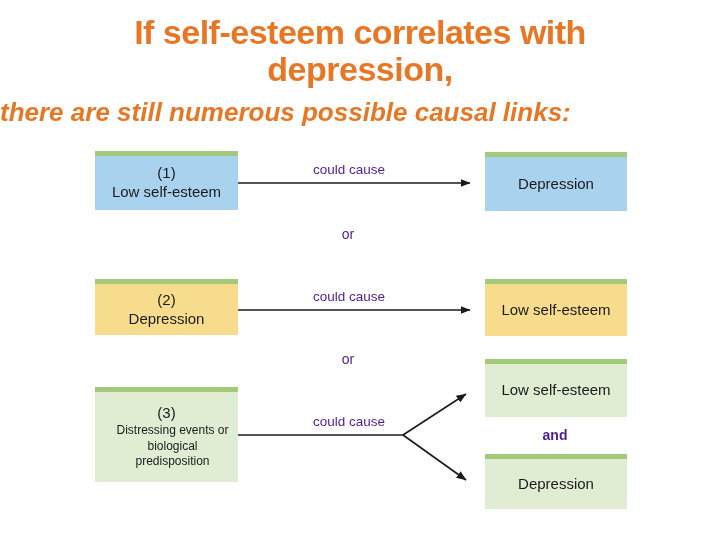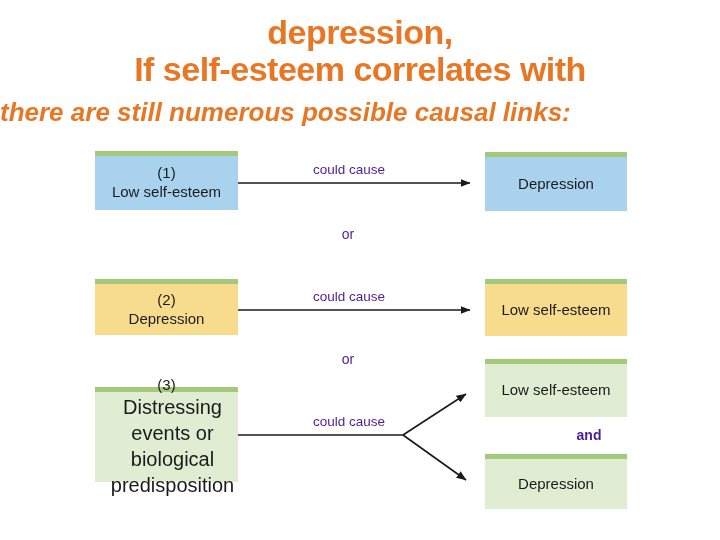--- a/index.html
+++ b/index.html
@@ -41,39 +41,39 @@
     text-align: center;
     color: #1b1b1b;
     font-size: 15px;
     line-height: 1.25;
     padding: 0 4px;
   }
   .box.blue   { background: #A9D2EF; }
   .box.yellow { background: #F7DC8E; }
   .box.green  { background: #E0EDD3; }
   .box .num { font-size: 15px; }
-  .box3-label { font-size: 20px; line-height: 1.3; margin-left: 12px; }
+  .box3-label { font-size: 12px; line-height: 1.3; margin-left: 12px; }
   .arrows { position: absolute; left: 0; top: 0; }
   .float-label {
     position: absolute;
     transform: translateX(-50%);
     white-space: nowrap;
     color: #4c1d95;
     font-size: 13.5px;
   }
   .conj { font-weight: 600; font-size: 14px; }
 </style>
 </head>
 <body>
 
 <div class="stage">
 
   <div class="title">
+    <div>If self-esteem correlates with</div>
     <div>depression,</div>
-    <div>If self-esteem correlates with</div>
   </div>
 
   <div class="subtitle">there are still numerous possible causal links:</div>
 
   <svg class="arrows" width="720" height="540" viewBox="0 0 720 540">
     <defs>
       <marker id="ah" viewBox="0 0 10 8" refX="9.5" refY="4" markerWidth="10" markerHeight="8" markerUnits="userSpaceOnUse" orient="auto">
         <path d="M0,0 L10,4 L0,8 Z" fill="#1a1a1a"></path>
       </marker>
     </defs>
@@ -105,18 +105,18 @@
   <div class="float-label" style="left:348px; top:351px; font-size:14px;">or</div>
 
   <div class="box green" style="left:95px; top:387px; width:143px; height:95px;">
     <div class="num">(3)</div>
     <div class="box3-label">Distressing events or biological predisposition</div>
   </div>
   <div class="float-label" style="left:349px; top:414px;">could cause</div>
   <div class="box green" style="left:485px; top:359px; width:142px; height:58px;">
     <div>Low self-esteem</div>
   </div>
-  <div class="float-label conj" style="left:555px; top:427px;margin-left:34px;">and</div>
+  <div class="float-label conj" style="left:555px; top:427px;">and</div>
   <div class="box green" style="left:485px; top:454px; width:142px; height:55px;">
     <div>Depression</div>
   </div>
 
 </div>
 
 </body></html>

